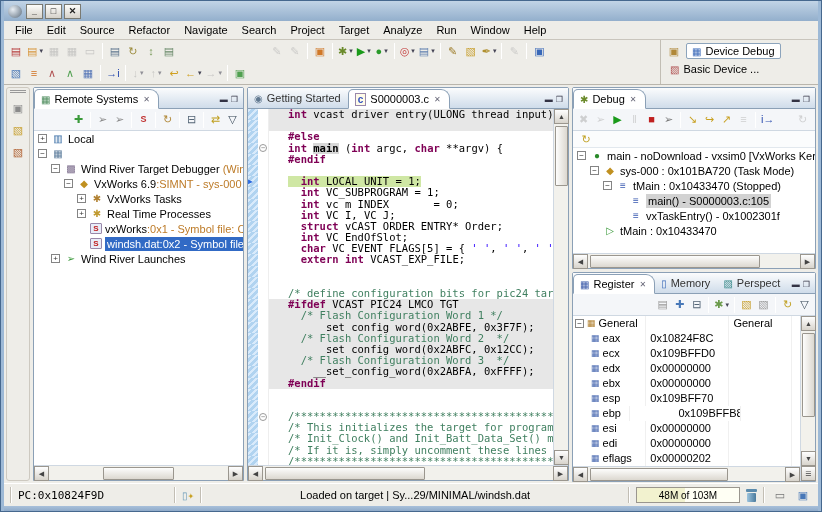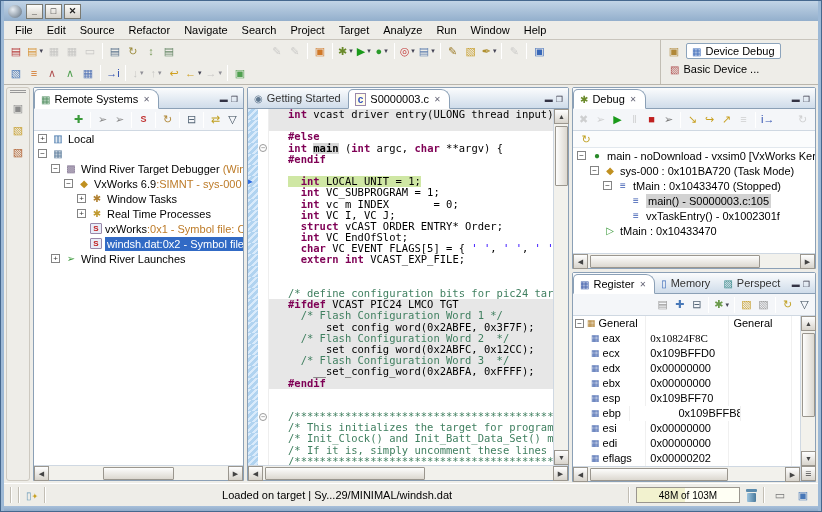--- a/index.html
+++ b/index.html
@@ -361,21 +361,21 @@
             <span class="lbl"><span class="seg-k">Wind River Target Debugger </span><span class="seg-o">(Wind Riv</span></span>
           </div>
           <div class="trow" style="padding-left: 30px;">
             <span class="exp">−</span>
             <span class="nicon" style="color: rgb(192, 144, 32);">◆</span>
             <span class="lbl"><span class="seg-k">VxWorks 6.9</span><span class="seg-o">:SIMNT - sys-000</span></span>
           </div>
           <div class="trow" style="padding-left: 43px;">
             <span class="exp">+</span>
             <span class="nicon" style="color: rgb(176, 128, 48);">✱</span>
-            <span class="lbl"><span class="seg-k">Window Tasks</span></span>
+            <span class="lbl"><span class="seg-k">VxWorks Tasks</span></span>
           </div>
           <div class="trow" style="padding-left: 43px;">
             <span class="exp">+</span>
             <span class="nicon" style="color: rgb(192, 154, 48);">✱</span>
             <span class="lbl"><span class="seg-k">Real Time Processes</span></span>
           </div>
           <div class="trow" style="padding-left: 43px;">
             <span class="noexp"></span>
             <span class="nicon badge" style="color: rgb(192, 32, 32);">S</span>
             <span class="lbl"><span class="seg-k">vxWorks</span><span class="seg-o">:0x1 - Symbol file: C:/W</span></span>
@@ -630,21 +630,21 @@
                   <span class="rcell" style="width: 96px;"></span>
                   <span class="rcell" style="width: 72px;">General</span>
                   <span class="rcell" style="flex: 1 1 0%; border-right: none;"></span>
                 </div>
                 <div class="rrow">
                   <span class="rcell" style="width: 86px; display: flex; align-items: center; padding: 0px;">
                     <span style="width: 18px; flex: 0 0 auto;"></span>
                     <span class="regicon">▦</span>
                     <span style="overflow: hidden; white-space: nowrap;">eax</span>
                   </span>
-                  <span class="rcell" style="width: 96px; font-family: Liberation Serif, serif;">0x10824F8C</span>
+                  <span class="rcell" style="width: 96px;">0x10824F8C</span>
                   <span class="rcell" style="width: 72px;"></span>
                   <span class="rcell" style="flex: 1 1 0%; border-right: none;"></span>
                 </div>
                 <div class="rrow">
                   <span class="rcell" style="width: 86px; display: flex; align-items: center; padding: 0px;">
                     <span style="width: 18px; flex: 0 0 auto;"></span>
                     <span class="regicon">▦</span>
                     <span style="overflow: hidden; white-space: nowrap;">ecx</span>
                   </span>
                   <span class="rcell" style="width: 96px;">0x109BFFD0</span>
@@ -738,20 +738,21 @@
             <span class="sbtn">▼</span>
             <span class="sbtn">☰</span>
           </div>
         </div>
       </div>
     </div>
   </div>
 
   <div class="statusbar">
     <span class="sgroove"></span>
+    <span class="spc">PC:0x10824F9D</span>
     <span class="sgroove"></span>
     <span style="color:#6a9ab8;font-size:10px;">▯<span style="color:#c8a020;font-size:8px;">✦</span></span>
     <span class="sgroove"></span>
     <span class="smsg" style="flex:1;text-align:center;">Loaded on target | Sy...29/MINIMAL/windsh.dat</span>
     <span class="sgroove"></span>
     <span class="heap">
       <span class="heapfill"></span>
       <span class="heaptext">48M of 103M</span>
     </span>
     <span class="trash">

